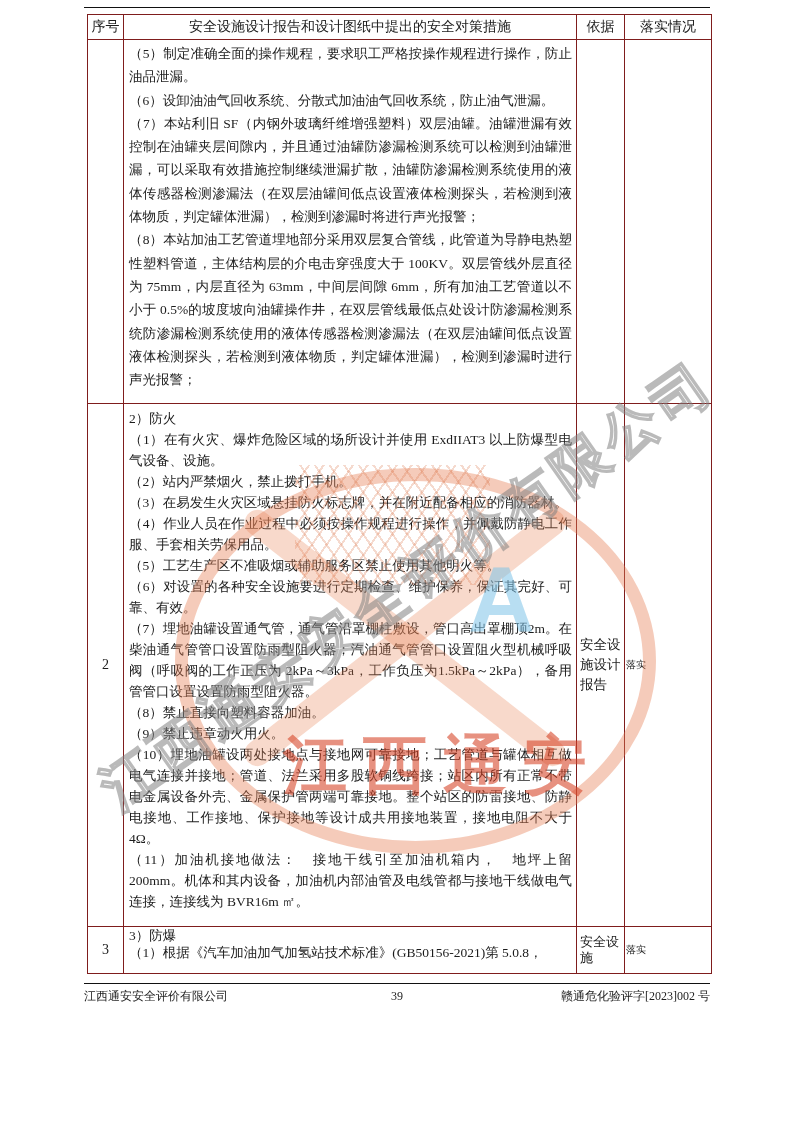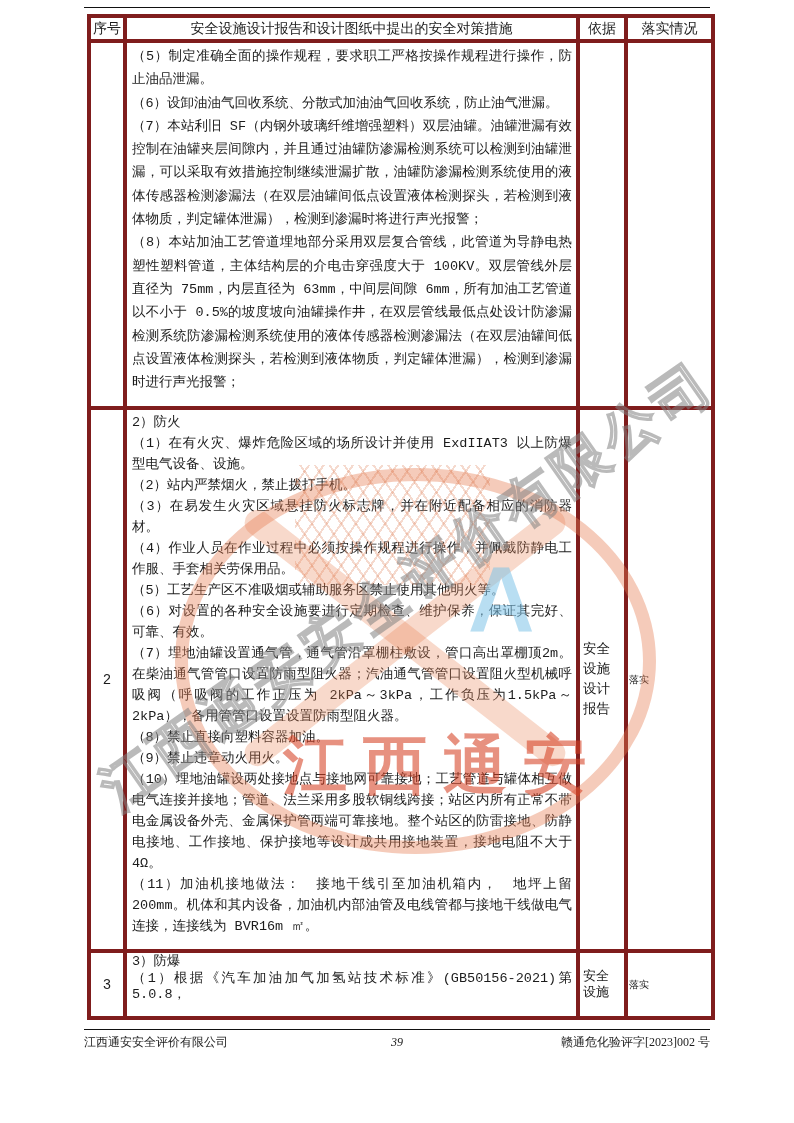--- a/index.html
+++ b/index.html
@@ -10,21 +10,21 @@
   .page{position:relative;z-index:1;}
   .doc-header{
     margin:57px 42px 0 42px;text-align:center;font-size:14px;font-weight:700;
     letter-spacing:0.5px;white-space:nowrap;
   }
   .header-rule{margin:7px 84px 0 84px;border:0;border-top:1.6px solid #111;height:0;}
   table.measures{
     margin:6px 0 0 87px;border-collapse:collapse;table-layout:fixed;width:624px;
   }
   table.measures td,table.measures th{
-    border:4px solid #7f1d1d;vertical-align:middle;overflow:hidden;font-family:Liberation Mono, monospace;
+    border:1px solid #7f1d1d;vertical-align:middle;overflow:hidden;
   }
   table.measures{border:1.5px solid #111;}
   tr.head-row{height:25px;}
   tr.head-row th{font-weight:400;font-size:14px;text-align:center;padding:0;}
   col.c-seq{width:36px;}
   col.c-measure{width:453px;}
   col.c-basis{width:48px;}
   col.c-status{width:87px;}
   td.seq{ text-align:center;font-size:14px;}
   td.measures-cell{vertical-align:top;padding:2px 4px 12px 5px;}
@@ -37,21 +37,21 @@
   tr.r1 td.measures-cell p{line-height:21px;}
   tr.r2{height:34px;}
   tr.r2 td.measures-cell{padding-top:1px;}
   tr.r2 td.measures-cell p{line-height:16.5px;}
   tr.r2 td.basis{line-height:16px;font-size:13px;margin-left:20px;}
   .footer-rule{margin:9px 84px 0 84px;border:0;border-top:1.6px solid #111;height:0;}
   .doc-footer{
     margin:4px 84px 0 84px;font-size:12px;display:flex;align-items:baseline;
   }
   .doc-footer .f-left{flex:1;text-align:left;}
-  .doc-footer .f-center{flex:0 0 auto;text-align:left;font-style:italic;}
+  .doc-footer .f-center{flex:0 0 auto;text-align:left;}
   .doc-footer .f-right{flex:1;text-align:right;}
 
   
   .watermark{position:absolute;inset:0;z-index:2;pointer-events:none;}
   .wm-diagonal{
     position:absolute;left:108px;top:758px;transform:rotate(-35deg);transform-origin:0 50%;
     font-size:56px;letter-spacing:5px;white-space:nowrap;font-weight:700;
     color:rgba(255,255,255,0);-webkit-text-stroke:1.6px rgba(130,130,130,0.55);
   }
   .wm-ellipse{

